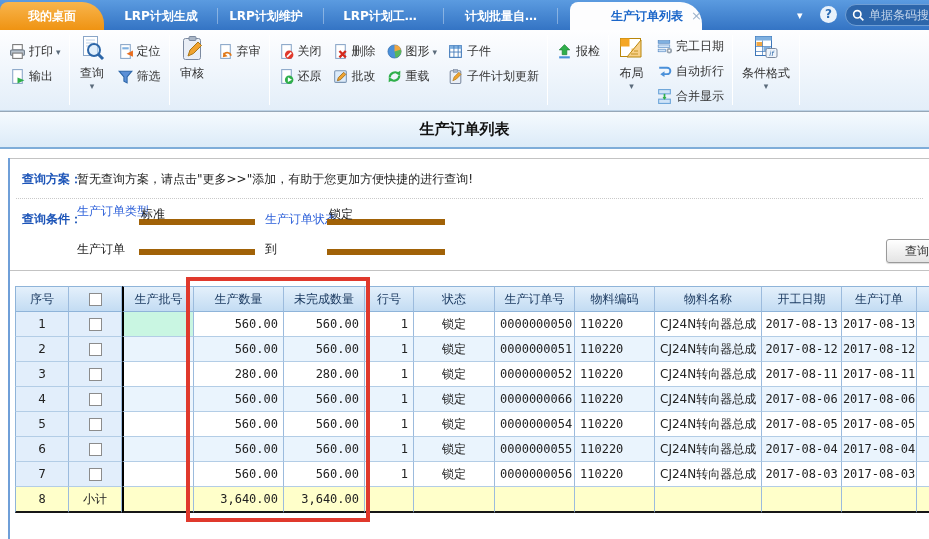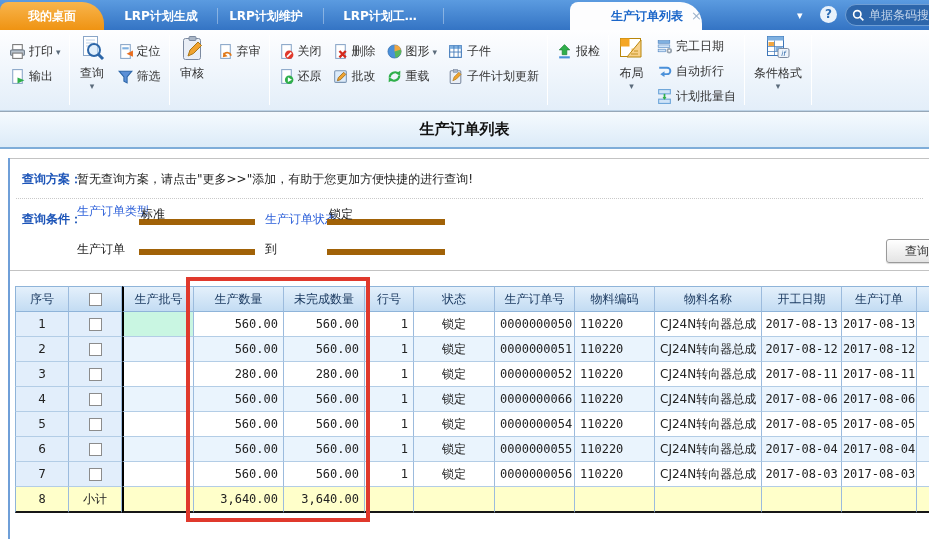--- a/index.html
+++ b/index.html
@@ -96,20 +96,21 @@
 </head>
 <body>
 
 <div id="app">
 
   <div class="tabbar">
     <div class="tab first" style="left:0;width:104px"><span>我的桌面</span></div>
     <div class="tab inactive" style="left:110px;width:102px"><span>LRP计划生成</span></div>
     <div class="tab inactive" style="left:214px;width:104px"><span>LRP计划维护</span></div>
     <div class="tab inactive" style="left:322px;width:116px"><span>LRP计划工…</span></div>
+    <div class="tab inactive" style="left:450px;width:102px"><span>计划批量自…</span></div>
     <div class="tab active" style="left:570px;width:132px">
       <span>生产订单列表</span><span class="close">×</span>
     </div>
     <span class="tab-caret" style="left:797px">▾</span>
     <span class="help-badge" style="left:820px">?</span>
     <div class="searchbox" style="left:845px">
       <span class="i16" style="width:13px;height:13px">
         <svg viewBox="0 0 16 16">
             <circle cx="6.5" cy="6.5" r="4.5" fill="none" stroke="#fff" stroke-width="2"></circle>
             <path d="M10 10l4 4" stroke="#fff" stroke-width="2"></path>
@@ -353,21 +354,21 @@
         </div>
         <div class="sbtn">
           <span class="i16">
               <svg viewBox="0 0 16 16">
                 <rect x="2.5" y="1.5" width="11" height="4" fill="#cfe3f7" stroke="#6aa3d8"></rect>
                 <rect x="2.5" y="10.5" width="11" height="4" fill="#cfe3f7" stroke="#6aa3d8"></rect>
                 <path d="M8 5.5v5" stroke="#2faf4b" stroke-width="1.6"></path>
                 <polygon points="6.2,8.5 9.8,8.5 8,11" fill="#2faf4b"></polygon>
               </svg>
             </span>
-          <span>计划批量自</span>
+          <span>合并显示</span>
         </div>
       </div>
     </div>
     <div class="tsep"></div>
 
     <div class="tgroup">
       <div class="bbtn">
         <span class="i26">
             <svg viewBox="0 0 27 27">
               <rect x="2.5" y="1.5" width="16" height="19" fill="#fff" stroke="#3d76b8"></rect>

